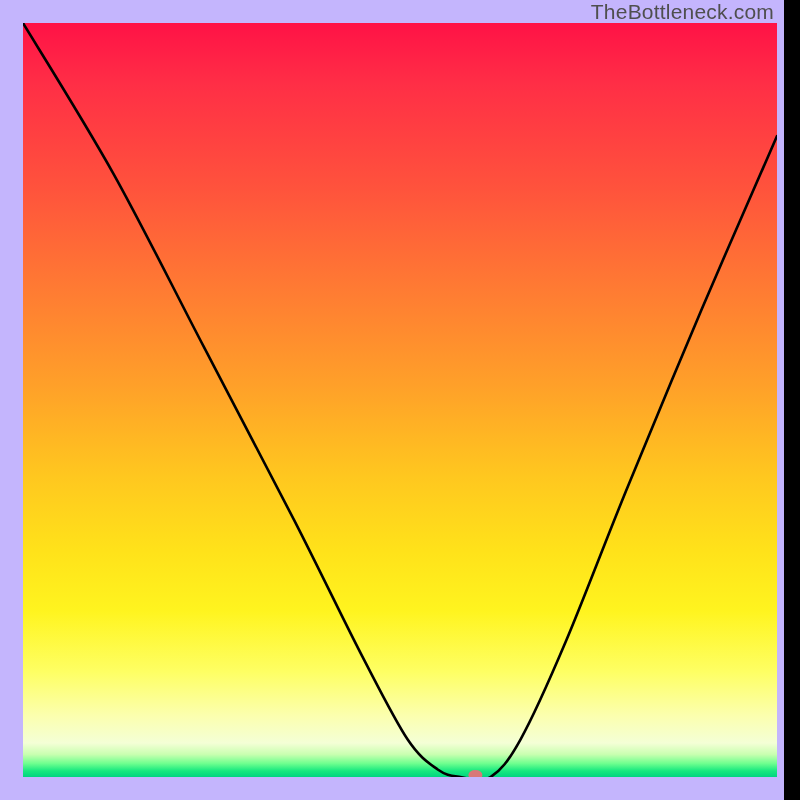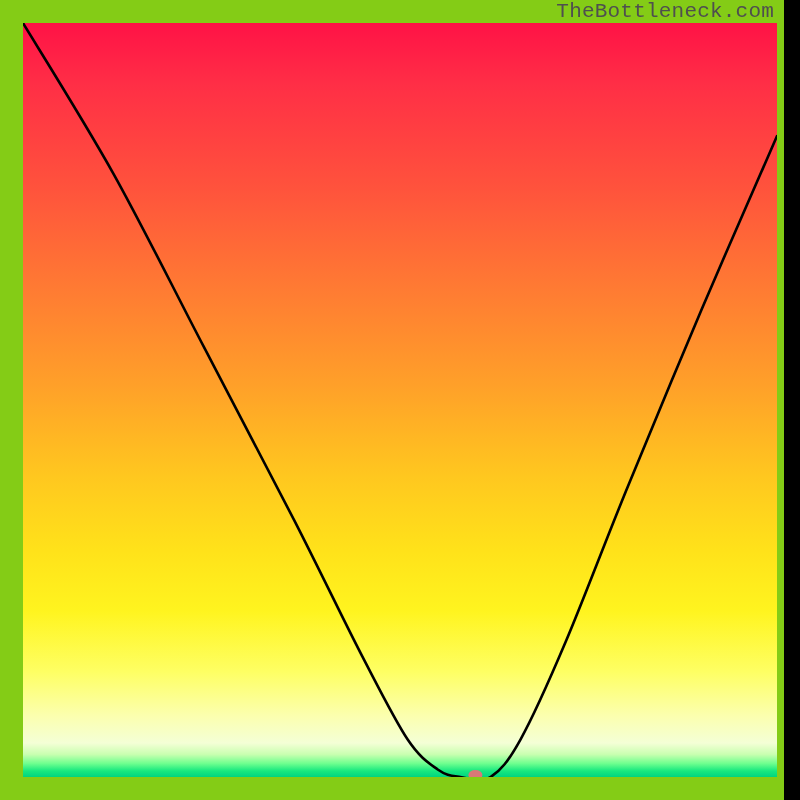--- a/index.html
+++ b/index.html
@@ -8,22 +8,21 @@
     width: 800px;
     height: 800px;
     background: #000;
     overflow: hidden;
     font-family: Arial, Helvetica, sans-serif;
   }
   .frame {
     position: relative;
     width: 784px;
     height: 800px;
-    background: #84cc16;
-    font-family: Liberation Mono, monospace;
+    background: #c4b5fd;
   }
   .watermark {
     position: absolute;
     top: 0;
     right: 10px;
     color: #4f4f4f;
     font-size: 21px;
     font-weight: 500;
     z-index: 5;
     letter-spacing: 0.2px;

